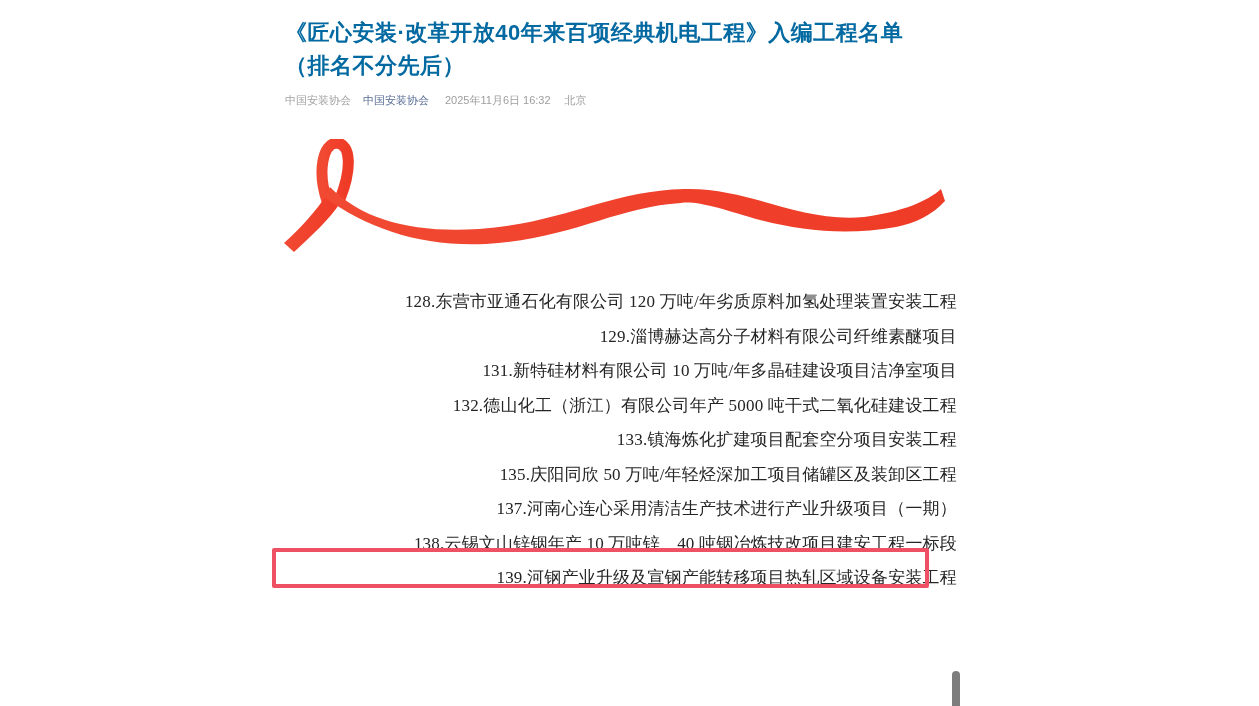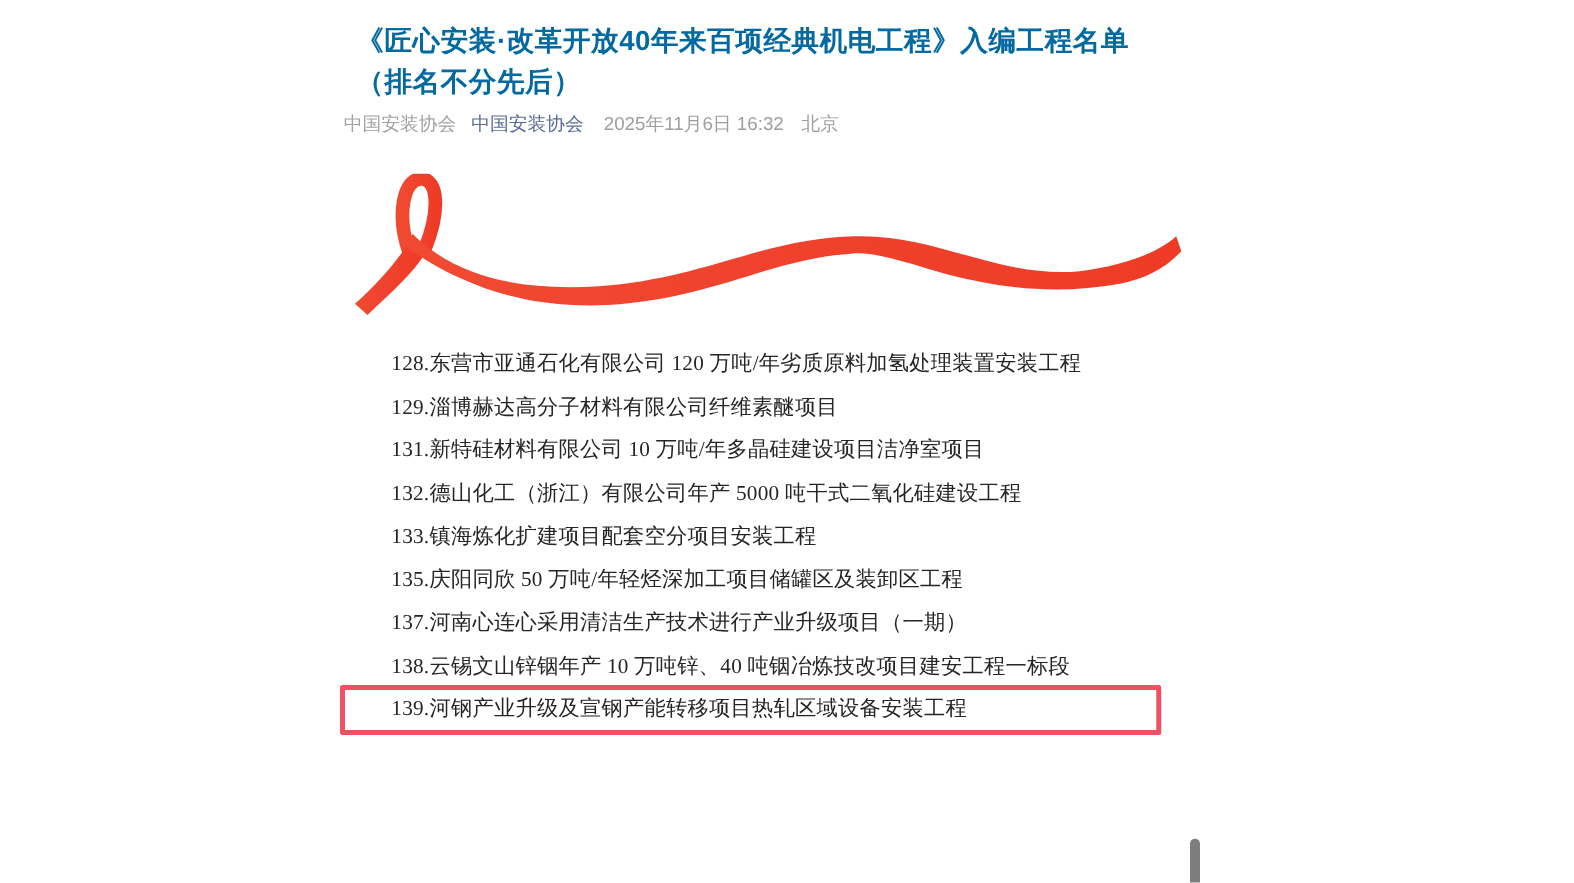--- a/index.html
+++ b/index.html
@@ -24,46 +24,47 @@
     width: 665px;
     font-size: 22px;
     line-height: 33px;
     font-weight: 600;
     color: #0369a1;
     letter-spacing: 0.5px;
   }
   .article-title span { display: block; }
   .byline {
     position: absolute;
-    left: 275px;
+    left: 285px;
     top: 90px;
     width: 660px;
-    font-size: 15px;
+    font-size: 11px;
     line-height: 20px;
     white-space: nowrap;
   }
   .byline .author   { color: #a2a2a2; margin-right: 12px; }
   .byline .account  { color: #576b95; margin-right: 16px; font-weight: 500; text-decoration: none; cursor: pointer; }
   .byline .datetime { color: #9e9e9e; margin-right: 14px; }
   .byline .location { color: #9e9e9e; }
   .ribbon-wrap {
     position: absolute;
     left: 284px;
     top: 139px;
     width: 662px;
     height: 114px;
   }
   .project-list {
     position: absolute;
     left: 285px;
     top: 273px;
     width: 660px;
-    margin: 1px;
+    margin: 12px;
     padding: 0;
     list-style: none;
+    text-align: right;
   }
   .project-list li {
     height: 34.5px;
     line-height: 34.5px;
     padding-left: 27px;
     font-size: 17px;
     color: #252525;
     font-family: "Liberation Serif", "DejaVu Serif", serif;
     white-space: nowrap;
     letter-spacing: 0.2px;

